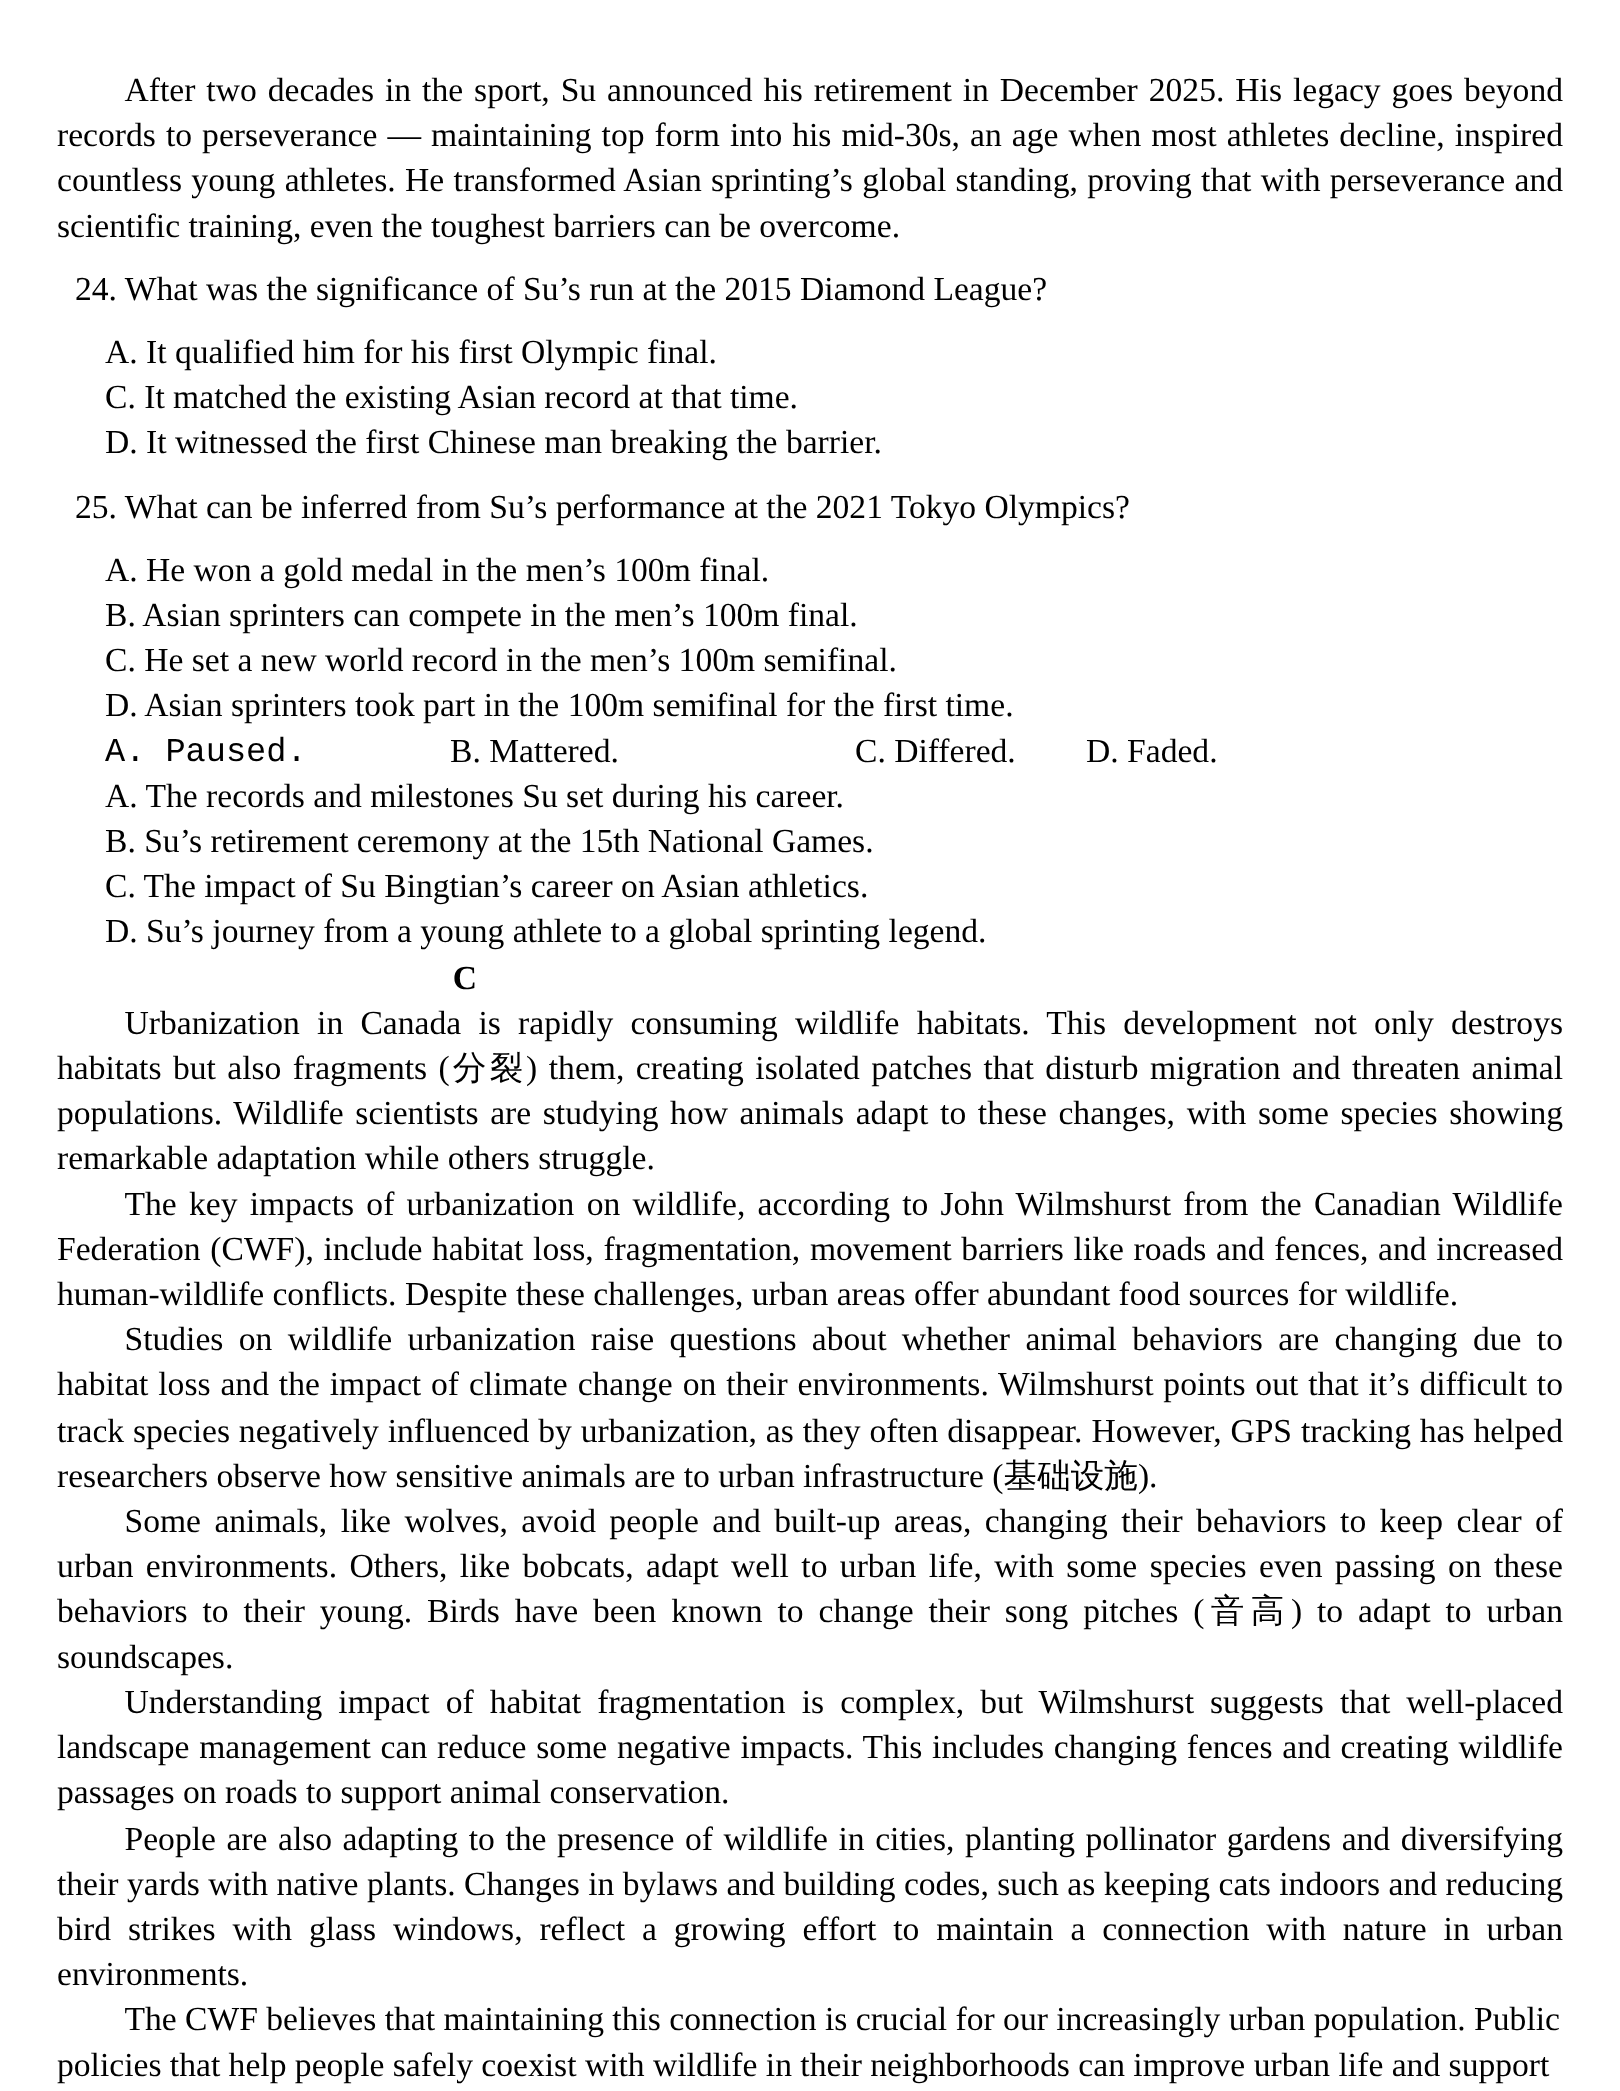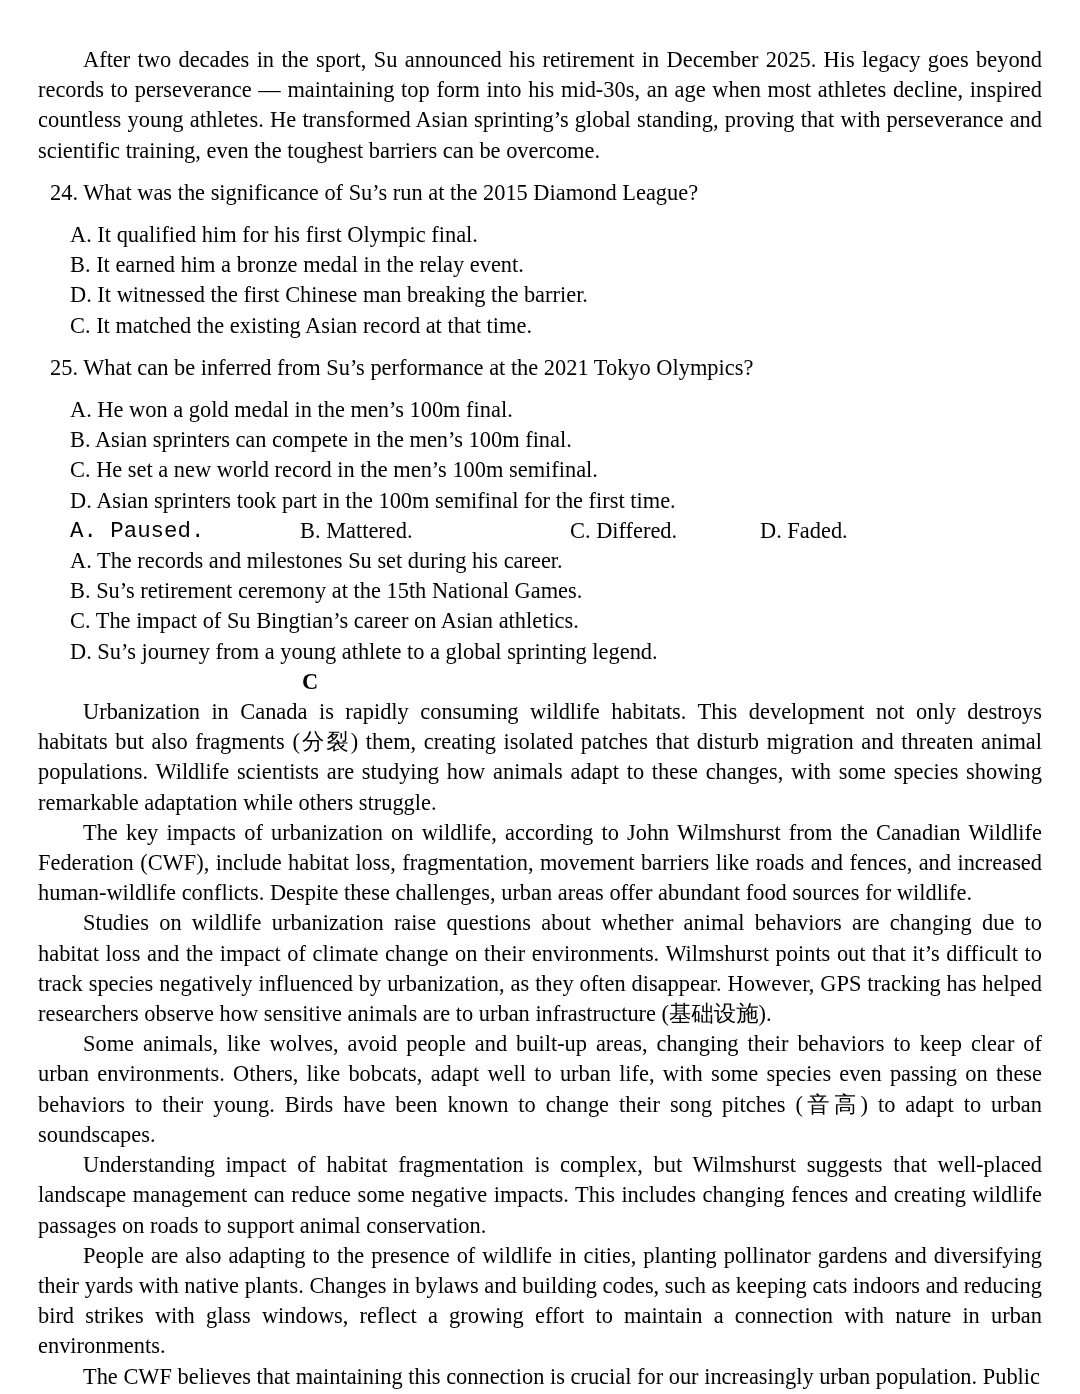--- a/index.html
+++ b/index.html
@@ -58,42 +58,41 @@
     height: 30.2px;
     white-space: nowrap;
   }
   .opt-row > span {
     position: absolute;
     top: 0;
   }
   .opt-col-0 { left: 32px; font-family: Liberation Mono, monospace; }
   .opt-col-1 { left: 262px; }
   .opt-col-2 { left: 492px; margin-left: 40px; }
-  .opt-col-3 { left: 722px; }
+  .opt-col-3 { left: 686px; }
   .section-letter {
     margin: 0;
     font-size: 22.4px;
     line-height: 30.2px;
     font-weight: bold;
     text-align: center;
     padding-right: 460px;
   }
 </style>
 </head>
 <body>
 
 <div class="page">
 
   <p class="para">After two decades in the sport, Su announced his retirement in December 2025. His legacy goes beyond records to perseverance — maintaining top form into his mid-30s, an age when most athletes decline, inspired countless young athletes. He transformed Asian sprinting’s global standing, proving that with perseverance and scientific training, even the toughest barriers can be overcome.</p>
 
   <p class="q-line">24. What was the significance of Su’s run at the 2015 Diamond League?</p>
   <p class="opt-line">A. It qualified him for his first Olympic final.</p>
-  <p class="opt-line">B. It earned him a bronze medal in the relay event.</p>
+  <p class="opt-line">C. It matched the existing Asian record at that time.</p>
   <p class="opt-line">D. It witnessed the first Chinese man breaking the barrier.</p>
-  <p class="opt-line">C. It matched the existing Asian record at that time.</p>
 
   <p class="q-line">25. What can be inferred from Su’s performance at the 2021 Tokyo Olympics?</p>
   <p class="opt-line">A. He won a gold medal in the men’s 100m final.</p>
   <p class="opt-line">B. Asian sprinters can compete in the men’s 100m final.</p>
   <p class="opt-line">C. He set a new world record in the men’s 100m semifinal.</p>
   <p class="opt-line">D. Asian sprinters took part in the 100m semifinal for the first time.</p>
 
   <div class="opt-row">
     <span class="opt-col-0">A. Paused.</span>
     <span class="opt-col-1">B. Mattered.</span>

